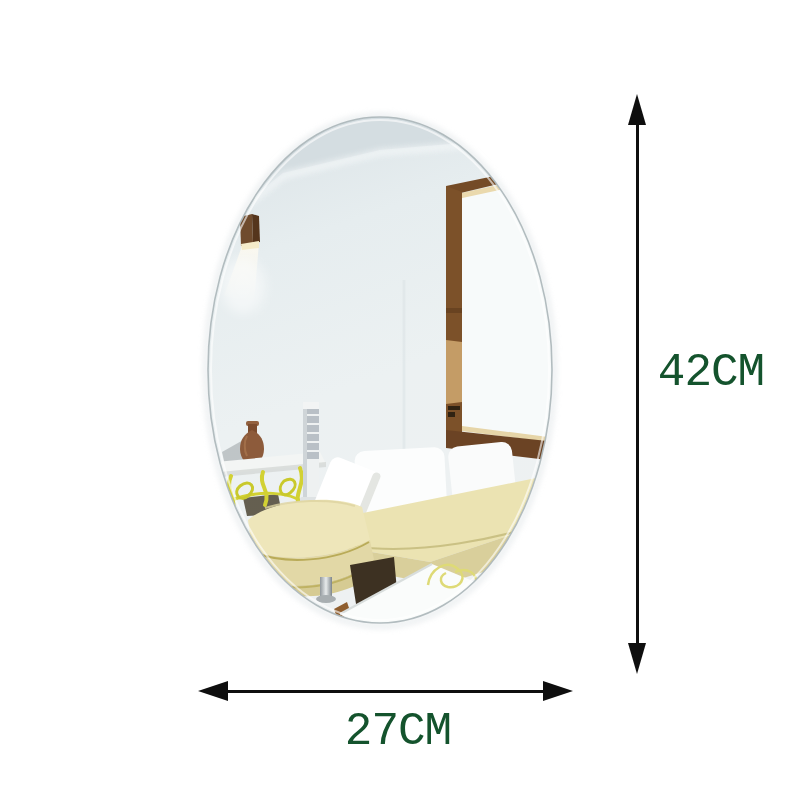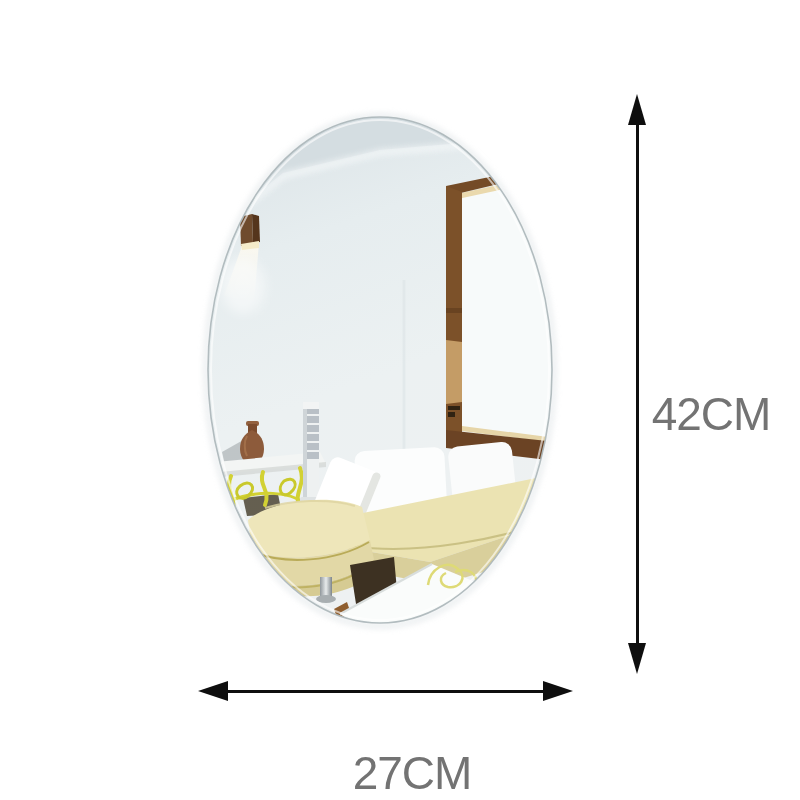--- a/index.html
+++ b/index.html
@@ -2,24 +2,23 @@
 <html><head>
 <meta charset="utf-8">
 <style>
   html,body{margin:0;padding:0;background:#ffffff;}
   .stage{
     position:relative;width:800px;height:800px;background:#ffffff;overflow:hidden;
     font-family:"Liberation Serif","DejaVu Serif",serif;
   }
   .scene-svg{position:absolute;left:0;top:0;}
   .dim-label{
-    position:absolute;color:#737373;font-size:46px;line-height:1;
+    position:absolute;color:#14532d;font-size:46px;line-height:1;
     letter-spacing:-1px;white-space:nowrap;transform:translateX(-50%);
-    font-family:Liberation Sans, sans-serif;
-    margin-top:41px;
+    font-family:Liberation Mono, monospace;
   }
   .shaft-v{position:absolute;left:636px;top:120px;width:3px;height:526px;background:#0e0e0e;}
   .shaft-h{position:absolute;left:224px;top:690px;width:322px;height:3px;background:#0e0e0e;}
   .head{position:absolute;width:0;height:0;}
   .head-up{left:628px;top:94px;border-left:9px solid transparent;border-right:9px solid transparent;border-bottom:31px solid #0e0e0e;}
   .head-down{left:628px;top:643px;border-left:9px solid transparent;border-right:9px solid transparent;border-top:31px solid #0e0e0e;}
   .head-left{left:198px;top:681px;border-top:10px solid transparent;border-bottom:10px solid transparent;border-right:30px solid #0e0e0e;}
   .head-right{left:543px;top:681px;border-top:10px solid transparent;border-bottom:10px solid transparent;border-left:30px solid #0e0e0e;}
 </style>
 </head>
@@ -176,16 +175,16 @@
     <div class="head head-up"></div>
     <div class="shaft-v"></div>
     <div class="head head-down"></div>
     <div class="dim-label" style="left:711px;top:350px;">42CM</div>
   </div>
 
   <div>
     <div class="head head-left"></div>
     <div class="shaft-h"></div>
     <div class="head head-right"></div>
-    <div class="dim-label" style="left:412px;top:709px;">27CM</div>
+    <div class="dim-label" style="left:398px;top:709px;">27CM</div>
   </div>
 
 </div>
 
 </body></html>

